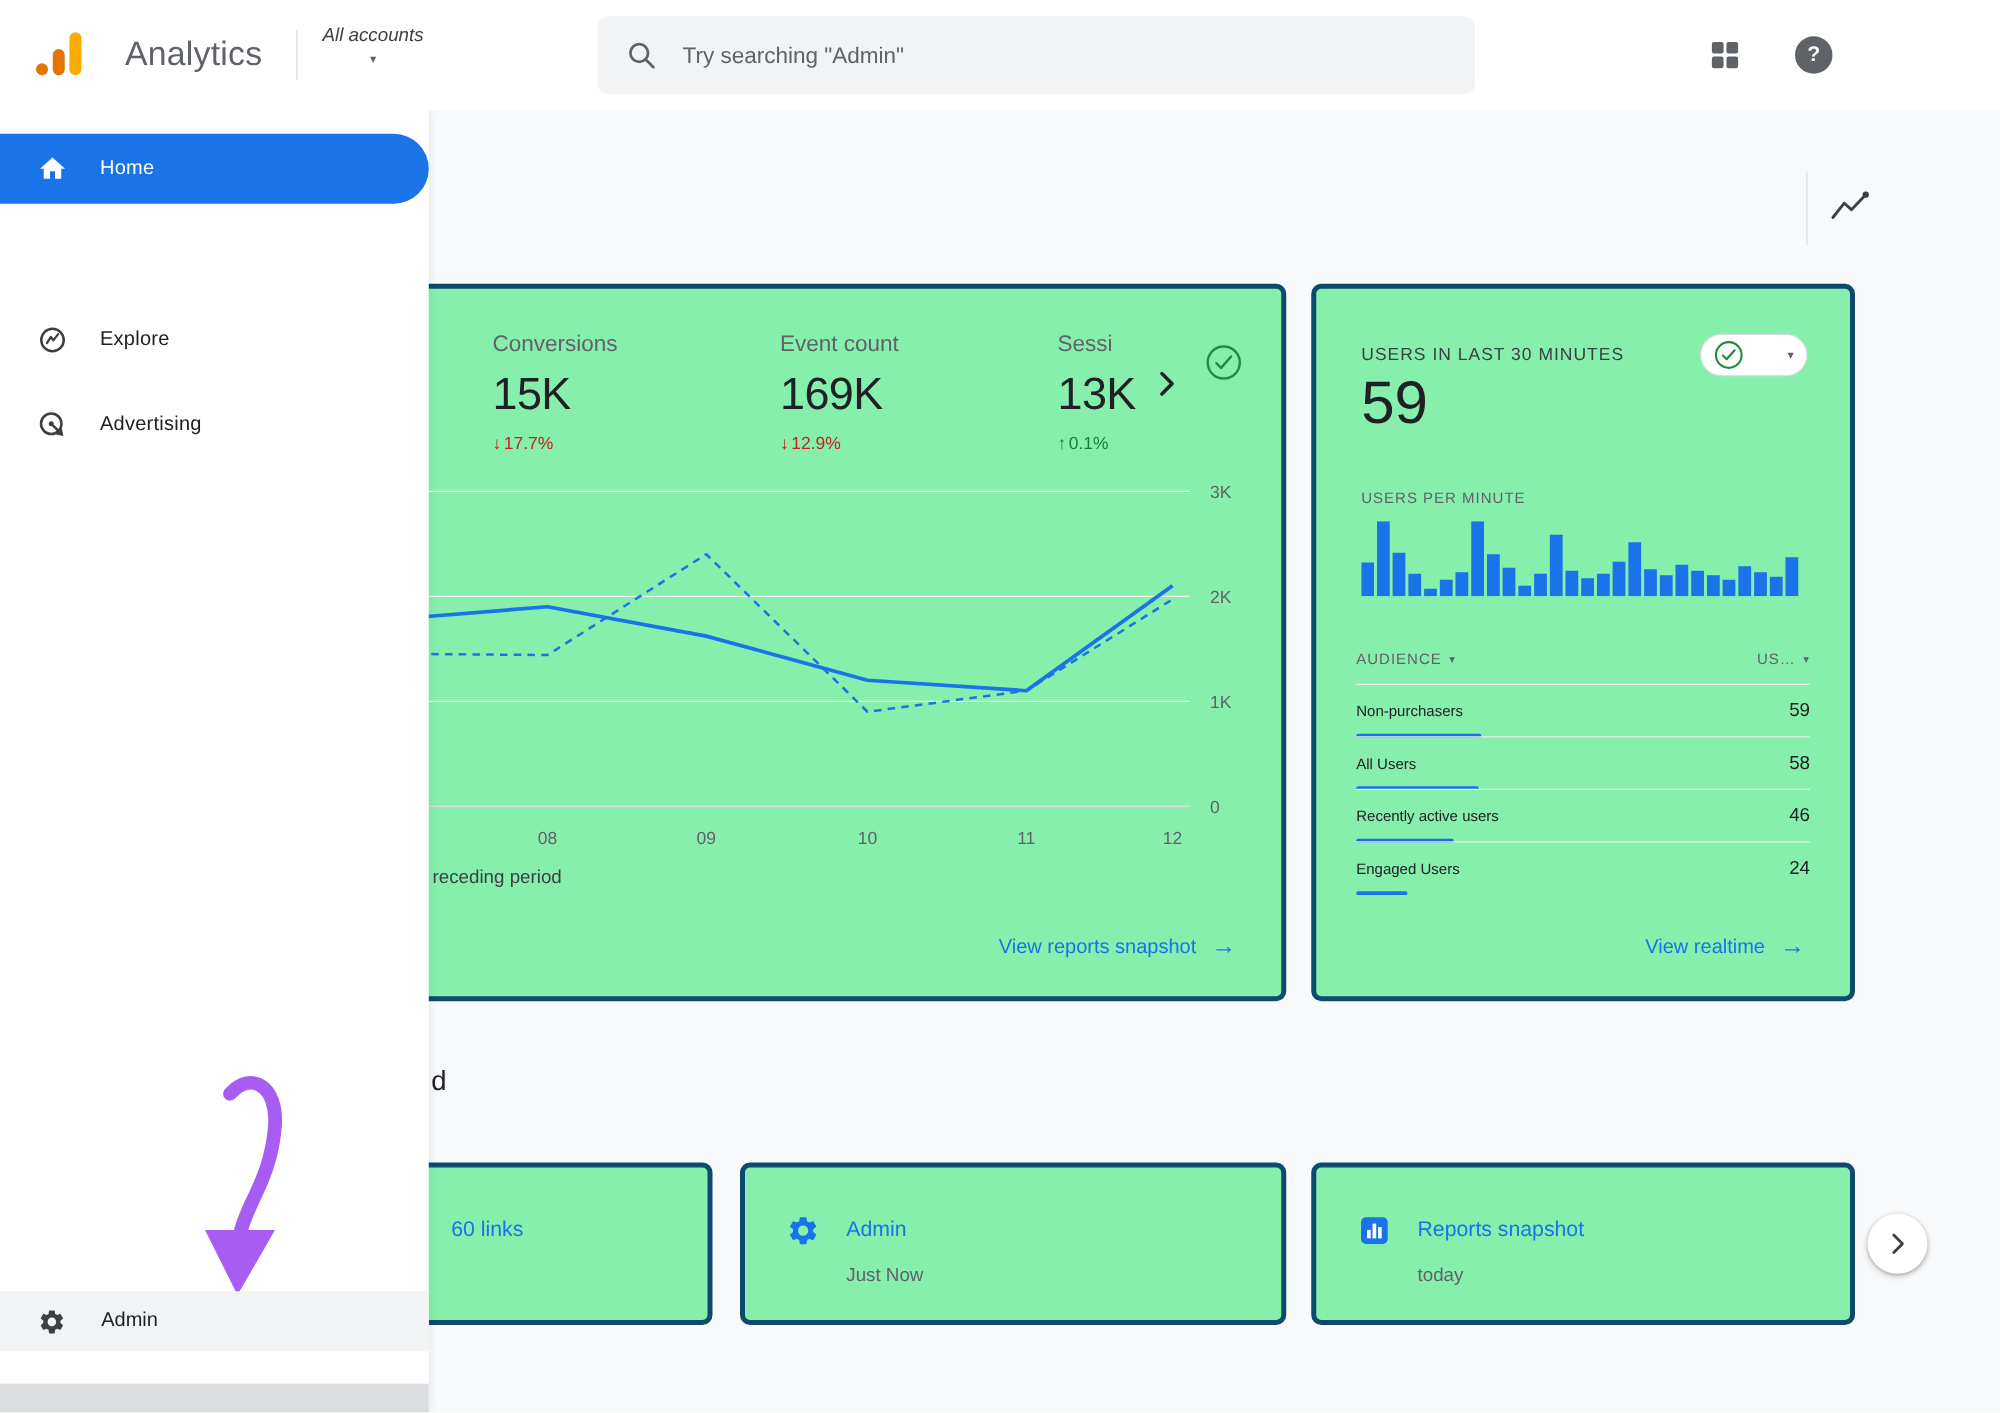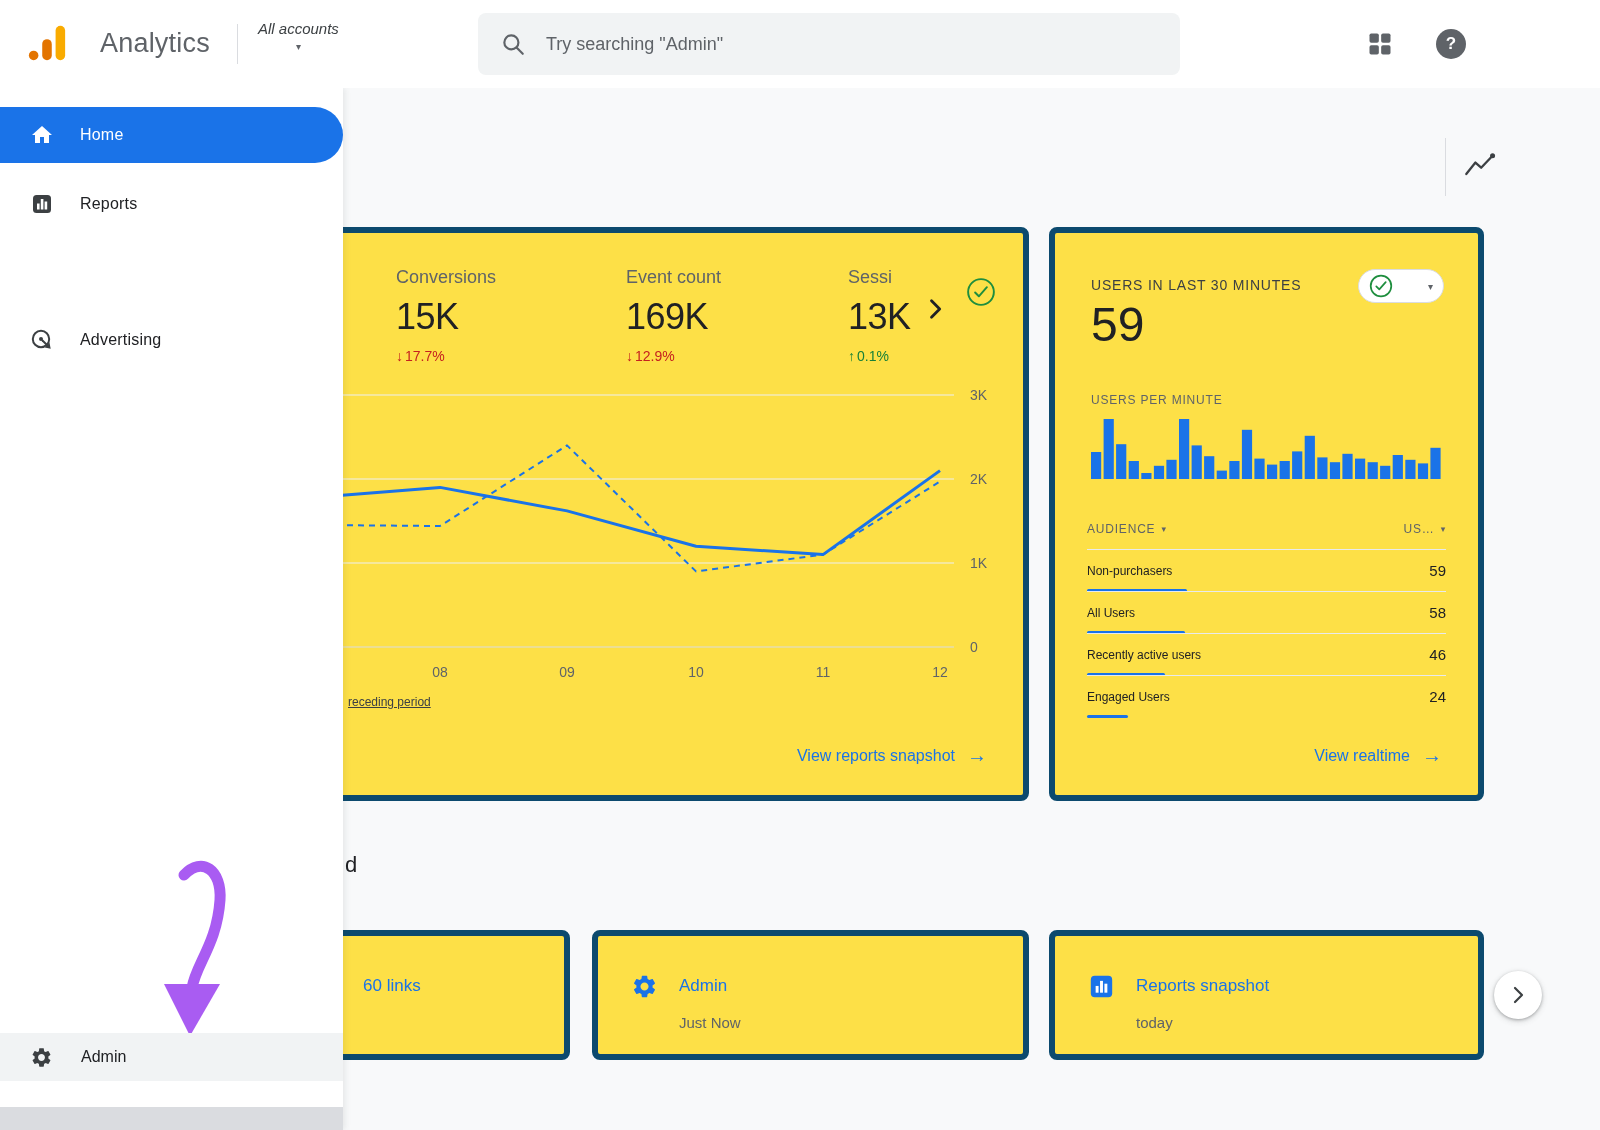--- a/index.html
+++ b/index.html
@@ -34,38 +34,38 @@
              padding-left:30px; gap:26px; font-size:16px; font-weight:500; color:#202124; letter-spacing:.2px; }
   .nav-active{ height:56px; background:#1a73e8; border-radius:0 28px 28px 0; color:#fff; }
   .admin-row{ position:absolute; top:945px; left:0; width:343px; height:48px; background:#f1f3f4;
               display:flex; align-items:center; padding-left:30px; gap:28px;
               font-size:16px; font-weight:500; color:#202124; }
   .sidebar-strip{ position:absolute; top:1019px; left:0; width:343px; height:23px; background:#dadce0; }
   .purple-arrow{ position:absolute; inset:0; pointer-events:none; }
 
   
   .main{ position:absolute; top:88px; left:0; width:1600px; height:1042px; background:#f8f9fa; }
-  .card{ position:absolute; background:#fde047; border:6px solid #0c4a6e; border-radius:8px; }
+  .card{ position:absolute; background:#86efac; border:4px solid #0c4a6e; border-radius:8px; }
   .insights-divider{ position:absolute; left:1445px; top:50px; width:1px; height:58px; background:#dadce0; }
   .insights-btn{ position:absolute; left:1462px; top:62px; width:36px; height:32px;
                  display:flex; align-items:center; justify-content:center; }
 
   
   .overview-card{ left:330px; top:139px; width:699px; height:574px; overflow:hidden; }
   .metric{ position:absolute; top:34px; width:210px; }
   .metric-label{ font-size:18px; color:#5f6368; }
   .metric-value{ font-size:36px; color:#202124; margin-top:8px; letter-spacing:-.5px; }
   .metric-delta{ font-size:14px; font-weight:500; margin-top:10px; display:flex; gap:2px; align-items:center; }
   .delta-down{ color:#c5221f; }
   .delta-up{ color:#188038; }
   .metrics-chevron{ position:absolute; left:585px; top:62px; }
   .check-badge{ position:absolute; left:630px; top:44px; }
   .line-chart{ position:absolute; inset:0; width:699px; height:574px; pointer-events:none; }
   .line-chart text{ font-family:"Liberation Sans",sans-serif; fill:#5f6368; font-size:14px; }
-  .chart-footnote{ position:absolute; left:12px; top:462px; font-size:12px; color:#3c4043;text-decoration:underline; }
+  .chart-footnote{ position:absolute; left:12px; top:462px; font-size:15px; color:#3c4043; }
   .card-link{ position:absolute; right:36px; bottom:28px; display:flex; align-items:center; gap:12px;
               color:#1a73e8; font-size:16px; font-weight:500; text-decoration:none;justify-content:flex-end; }
   .link-arrow{ font-size:20px; }
 
   
   .realtime-card{ left:1049px; top:139px; width:435px; height:574px; }
   .rt-title{ position:absolute; left:36px; top:44px; font-size:14px; font-weight:500; color:#3c4043; letter-spacing:.8px; }
   .rt-pill{ position:absolute; right:34px; top:36px; width:86px; height:34px; border:1px solid #dadce0;
             border-radius:17px; display:flex; align-items:center; justify-content:space-between; padding:0 10px; background:#fff; }
   .pill-caret{ font-size:10px; color:#5f6368; }
@@ -323,28 +323,26 @@
     </div>
   </div>
 
   <aside class="sidebar" data-interactable="false">
     <div class="nav-item nav-active" style="top:19px" data-interactable="true">
       <svg data-interactable="false" viewBox="0 0 24 24" width="24" height="24">
         <path d="M10 20v-6h4v6h5v-8h3L12 3 2 12h3v8z" fill="#fff"></path>
       </svg>
       <span data-interactable="false">Home</span>
     </div>
-    <div class="nav-item" style="top:92px" data-interactable="true">
+    <div class="nav-item" style="top:160px" data-interactable="true">
       <svg data-interactable="false" viewBox="0 0 24 24" width="24" height="24">
-        <rect x="3" y="3" width="18" height="18" rx="3.5" fill="#3c4043"></rect>
-        <rect x="7" y="11.5" width="2.6" height="6" fill="#fff"></rect>
-        <rect x="10.8" y="7" width="2.6" height="10.5" fill="#fff"></rect>
-        <rect x="14.6" y="9.5" width="2.6" height="8" fill="#fff"></rect>
-      </svg>
-      <span data-interactable="false">Reports</span>
+        <circle cx="12" cy="12" r="9" fill="none" stroke="#3c4043" stroke-width="2"></circle>
+        <path d="M7.5 14.5l3.2-5 2 2.8 3.8-5" fill="none" stroke="#3c4043" stroke-width="1.8" stroke-linejoin="round" stroke-linecap="round"></path>
+      </svg>
+      <span data-interactable="false">Explore</span>
     </div>
     <div class="nav-item" style="top:228px" data-interactable="true">
       <svg data-interactable="false" viewBox="0 0 24 24" width="24" height="24">
         <circle cx="11" cy="11" r="8.2" fill="none" stroke="#3c4043" stroke-width="2"></circle>
         <circle cx="11" cy="11" r="2" fill="#3c4043"></circle>
         <path d="M12.5 12.5L18 18" stroke="#3c4043" stroke-width="2" stroke-linecap="round"></path>
         <path d="M19.5 14.8l1.2 6-6-1.2z" fill="#3c4043"></path>
       </svg>
       <span data-interactable="false">Advertising</span>
     </div>

